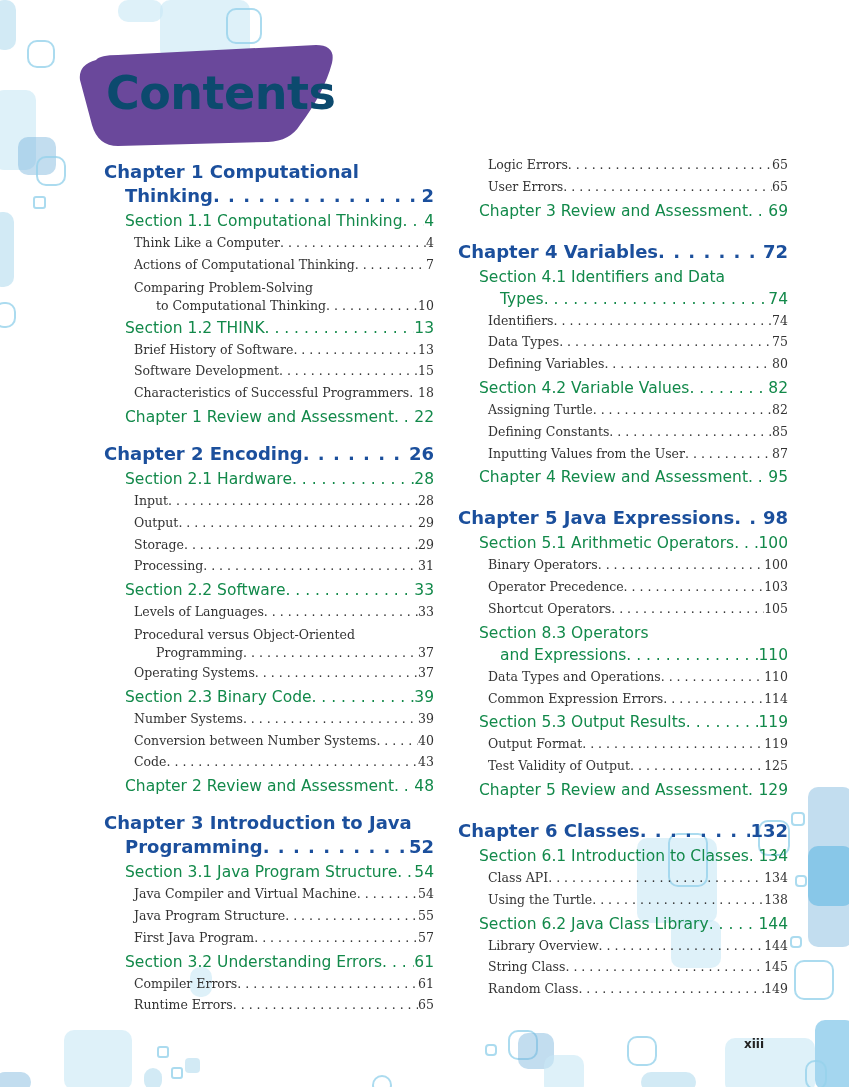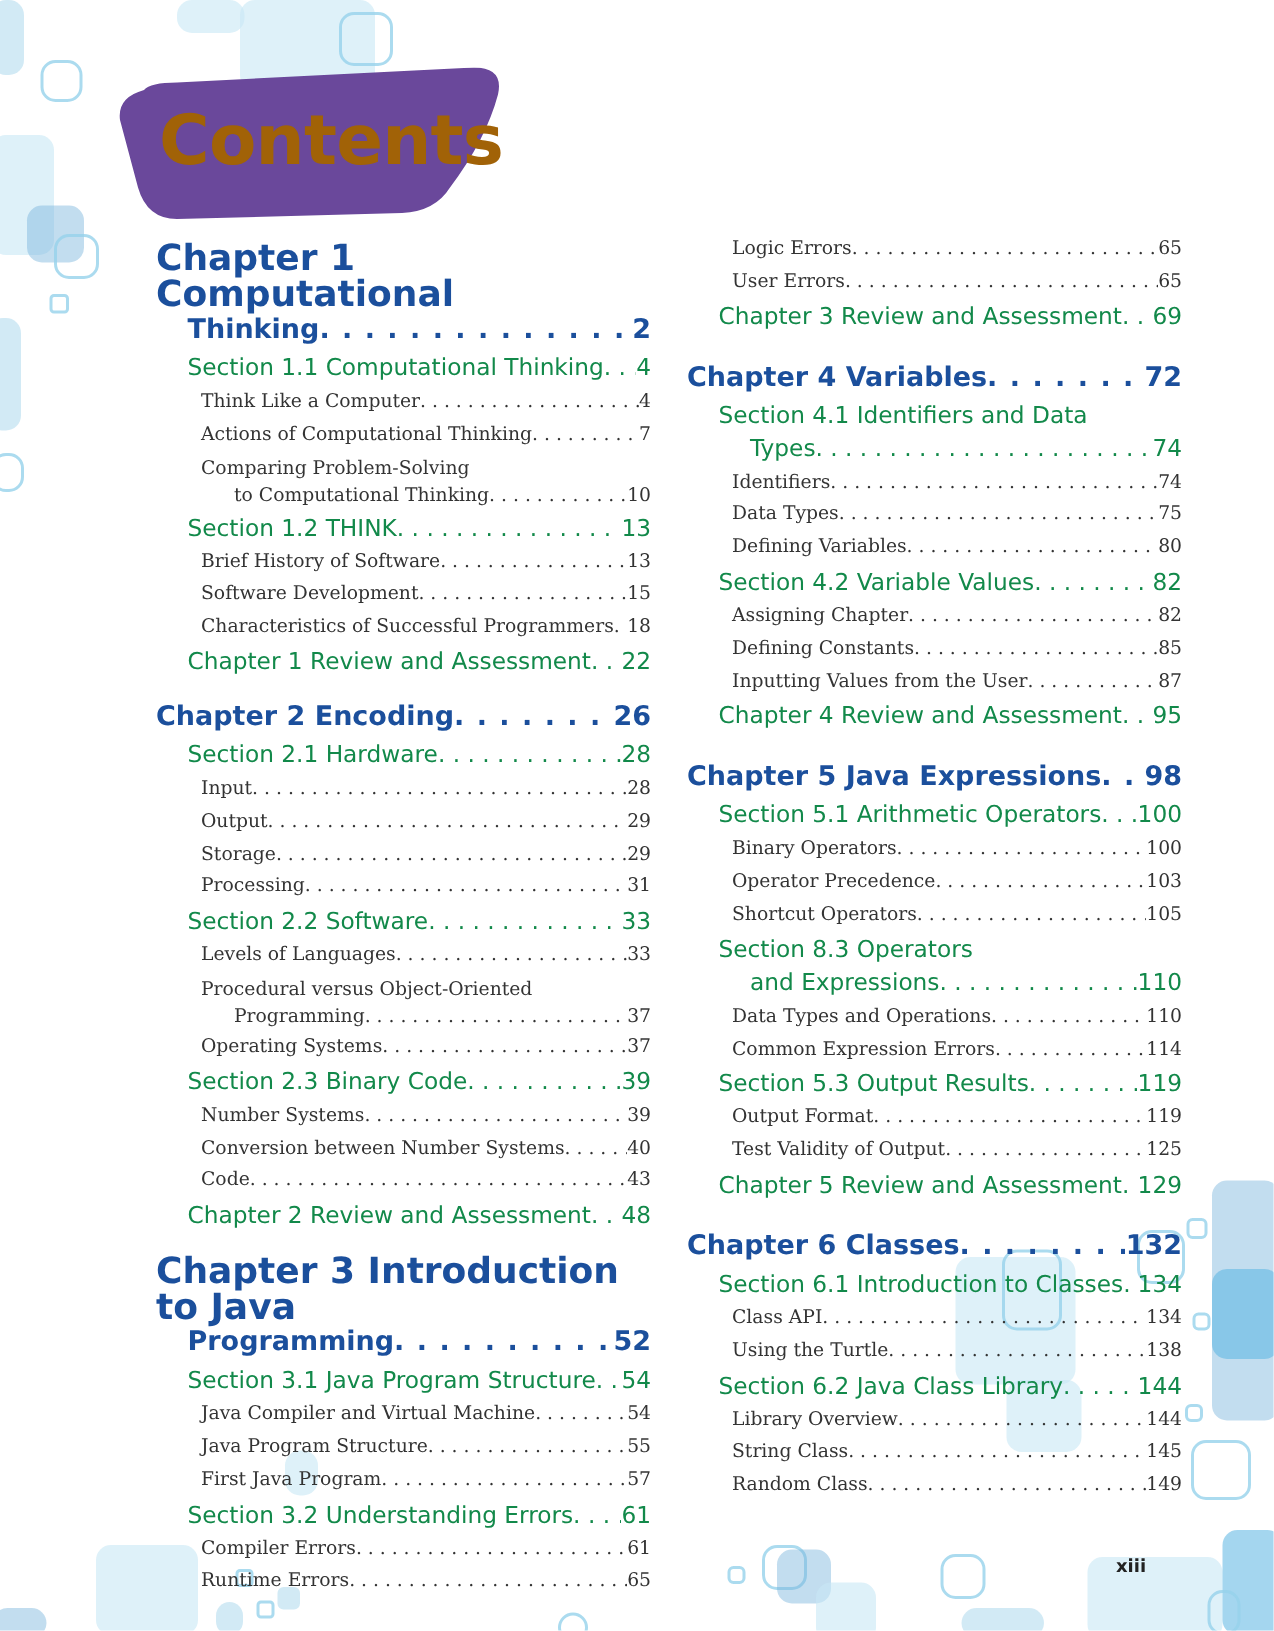--- a/index.html
+++ b/index.html
@@ -5,32 +5,32 @@
   html, body { margin:0; padding:0; }
   body { width:849px; height:1087px; position:relative; overflow:hidden; background:#ffffff; font-family:"DejaVu Sans", sans-serif; }
   .deco { position:absolute; border-radius:10px; }
   .fill-a { background:rgba(173,216,236,0.55); }
   .fill-b { background:rgba(120,180,220,0.45); }
   .fill-c { background:rgba(200,232,245,0.6); }
   .fill-d { background:rgba(90,180,225,0.55); }
   .outline { border:2px solid rgba(150,210,235,0.8); background:transparent; }
   .title-banner { position:absolute; left:78px; top:45px; width:256px; height:101px; }
   .title-banner svg { position:absolute; left:0; top:0; }
-  .title-text { position:absolute; left:106px; top:66px; font-family:"DejaVu Sans", sans-serif; font-weight:bold; font-size:46px; color:#a16207; letter-spacing:-0.5px; }
+  .title-text { position:absolute; left:106px; top:66px; font-family:"DejaVu Sans", sans-serif; font-weight:bold; font-size:46px; color:#0c4a6e; letter-spacing:-0.5px; }
   .col { position:absolute; top:160px; }
   .col-left { left:104px; width:330px; }
   .col-right { left:458px; width:330px; top:154px; }
   .entry { display:flex; align-items:flex-end; white-space:nowrap; }
   .entry .lbl { flex:0 0 auto; }
   .entry .dots { flex:1 1 auto; overflow:hidden; white-space:nowrap; }
   .entry .dots::after { content:". . . . . . . . . . . . . . . . . . . . . . . . . . . . . . . . . . . . . . . . . . . . . . . . . . . . . . . . . . . . . . . . . . . . . . . . . . . . . . . . . . . . . . . . . . . . . . . . . . . . . . . . . . . . . . . . ."; }
   .entry .pg { flex:0 0 auto; }
   .chapter { font-family:"DejaVu Sans", sans-serif; font-weight:bold; color:#1b4f9c; font-size:18px; line-height:24px; }
   .chapter .dots::after { letter-spacing:1px; }
-  .chapter-first { font-family:"DejaVu Sans", sans-serif; font-weight:bold; color:#1b4f9c; font-size:24px; line-height:24px; }
+  .chapter-first { font-family:"DejaVu Sans", sans-serif; font-weight:bold; color:#1b4f9c; font-size:18px; line-height:24px; }
   .chapter-cont { padding-left:21px; }
   .section { font-family:"DejaVu Sans", sans-serif; color:#12894a; font-size:15.5px; line-height:22px; padding-left:21px; margin-top:2px; }
   .section-cont { padding-left:42px; }
   .topic { font-family:"DejaVu Serif", serif; color:#333333; font-size:12.5px; line-height:21.8px; padding-left:30px; }
   .topic-cont { padding-left:52px; }
   .gap-chapter { height:14px; }
   .gap-chapter-r { height:18px; }
   .page-num { position:absolute; left:744px; top:1037px; font-family:"DejaVu Sans", sans-serif; font-weight:bold; font-size:12px; color:#222; }
 </style>
 </head>
@@ -310,21 +310,21 @@
     <span class="lbl">Defining Variables</span>
     <span class="dots"></span>
     <span class="pg">80</span>
   </div>
   <div class="entry section">
     <span class="lbl">Section 4.2 Variable Values</span>
     <span class="dots"></span>
     <span class="pg">82</span>
   </div>
   <div class="entry topic">
-    <span class="lbl">Assigning Chapter</span>
+    <span class="lbl">Assigning Turtle</span>
     <span class="dots"></span>
     <span class="pg">82</span>
   </div>
   <div class="entry topic">
     <span class="lbl">Defining Constants</span>
     <span class="dots"></span>
     <span class="pg">85</span>
   </div>
   <div class="entry topic">
     <span class="lbl">Inputting Values from the User</span>

